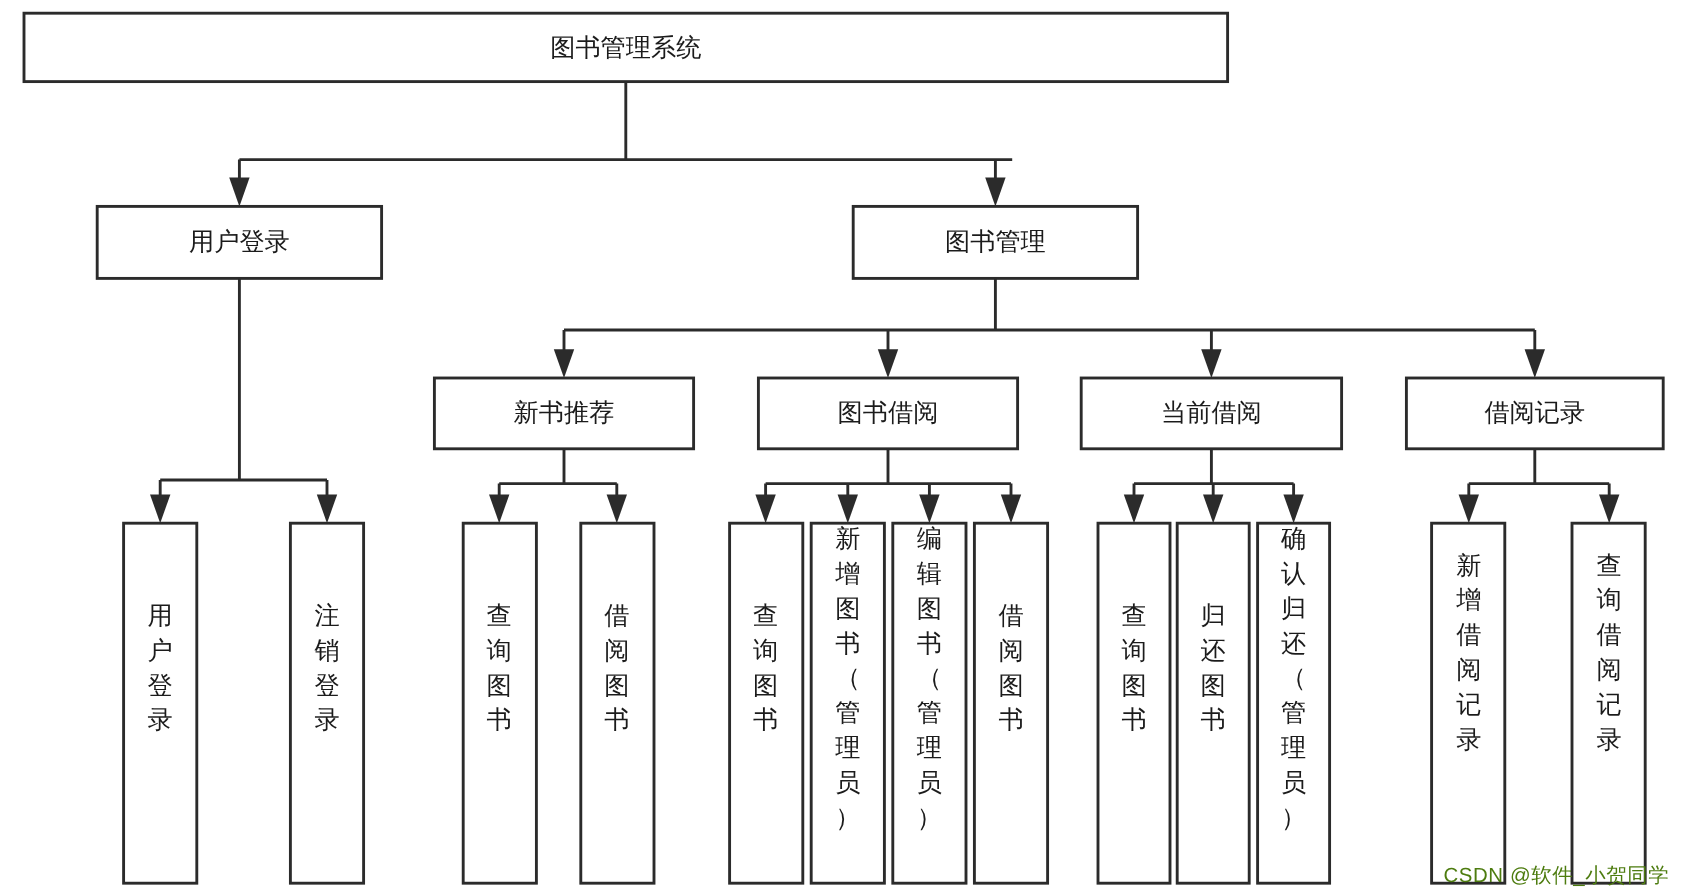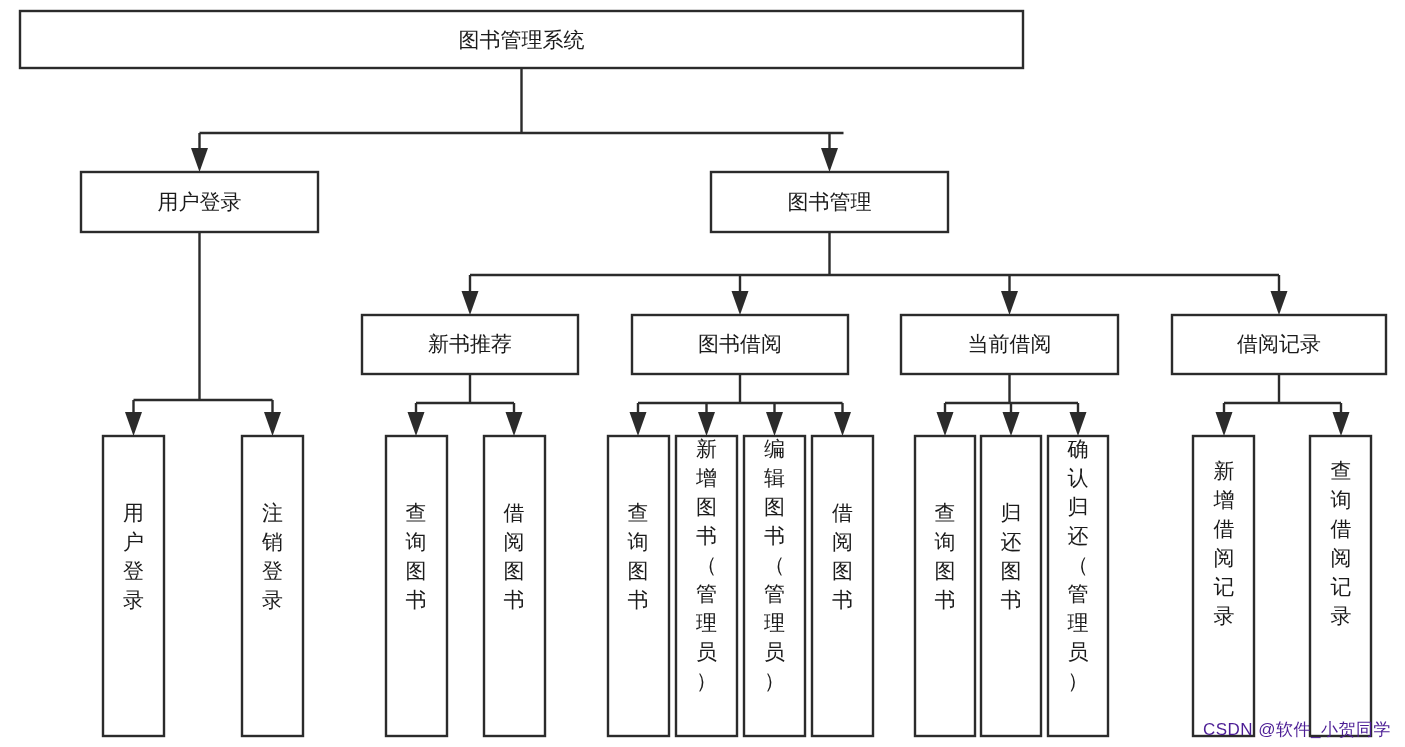--- a/index.html
+++ b/index.html
@@ -59,21 +59,21 @@
     fill: #1b1b1b;
     text-anchor: middle;
     white-space: pre;
   }
   .watermark-text {
     position: absolute;
     right: 14px;
     bottom: 6px;
     font-family: "Liberation Sans", "DejaVu Sans", sans-serif;
     font-size: 17px;
-    color: #4c1d95;
+    color: #4d7c0f;
     letter-spacing: 0.5px;
     white-space: nowrap;
     pointer-events: none;
     user-select: none;
     margin-top: 16px;
   }
 </style>
 </head>
 <body>
 

